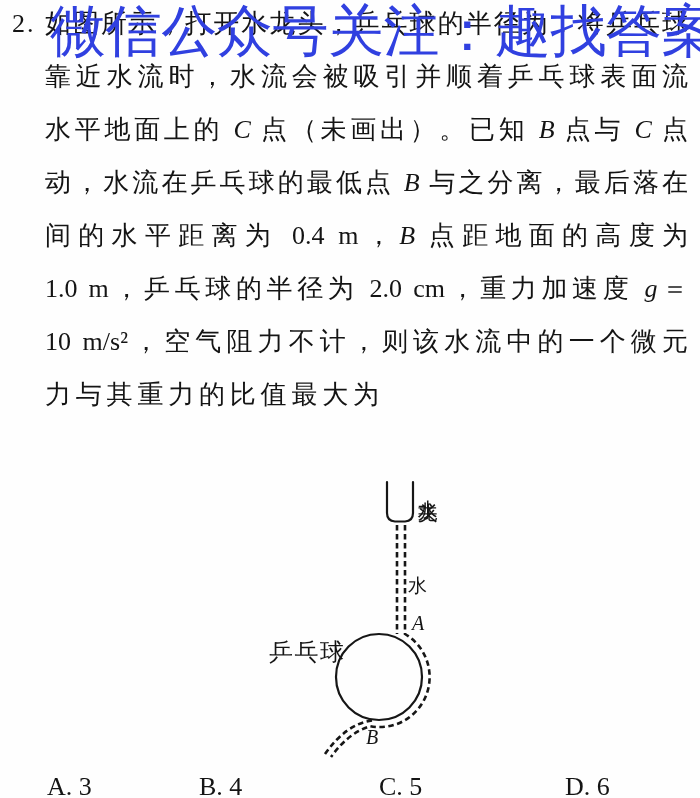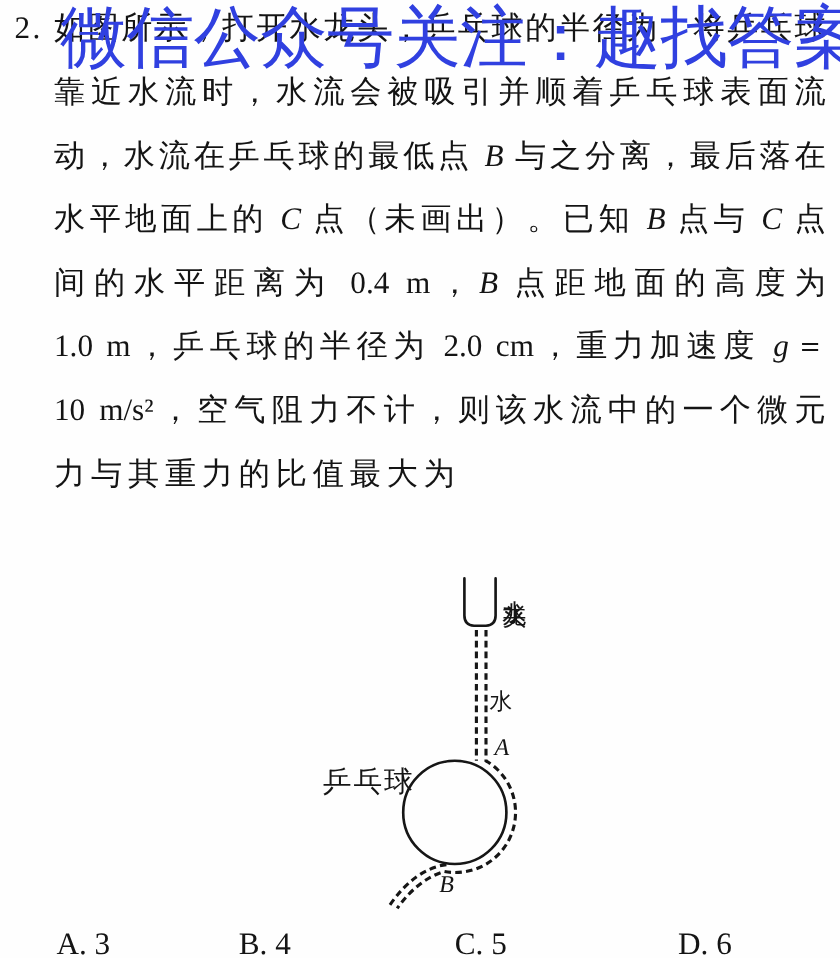--- a/index.html
+++ b/index.html
@@ -103,24 +103,24 @@
 
 <div class="question">
   <div class="qline">
     <span class="qnum">2.</span>
     <span>如图所示，打开水龙头，乒乓球的半径为，将乒乓球</span>
   </div>
   <div class="qline">
     <span>靠近水流时，水流会被吸引并顺着乒乓球表面流</span>
   </div>
   <div class="qline">
-    <span>动，水流在乒乓球的最低点 </span><span class="var">B</span><span> 与之分离，最后落在</span>
+    <span>水平地面上的 </span><span class="var">C</span><span> 点（未画出）。已知 </span><span class="var">B</span><span> 点与 </span><span class="var">C</span><span> 点</span>
   </div>
   <div class="qline">
-    <span>水平地面上的 </span><span class="var">C</span><span> 点（未画出）。已知 </span><span class="var">B</span><span> 点与 </span><span class="var">C</span><span> 点</span>
+    <span>动，水流在乒乓球的最低点 </span><span class="var">B</span><span> 与之分离，最后落在</span>
   </div>
   <div class="qline">
     <span>间的水平距离为 0.4 m，</span><span class="var">B</span><span> 点距地面的高度为</span>
   </div>
   <div class="qline">
     <span>1.0 m，乒乓球的半径为 2.0 cm，重力加速度 </span><span class="var">g</span><span>＝</span>
   </div>
   <div class="qline">
     <span>10 m/s²，空气阻力不计，则该水流中的一个微元</span>
   </div>

